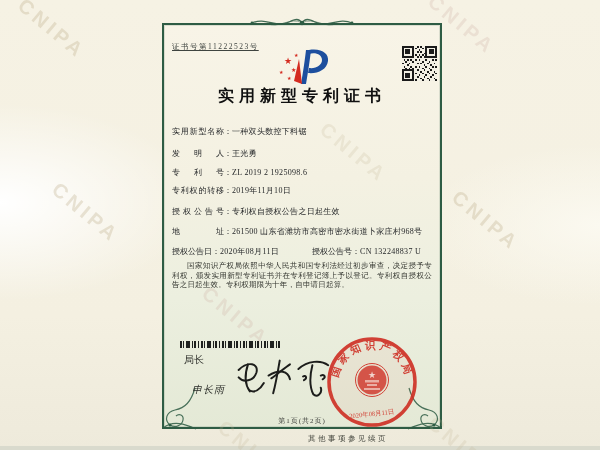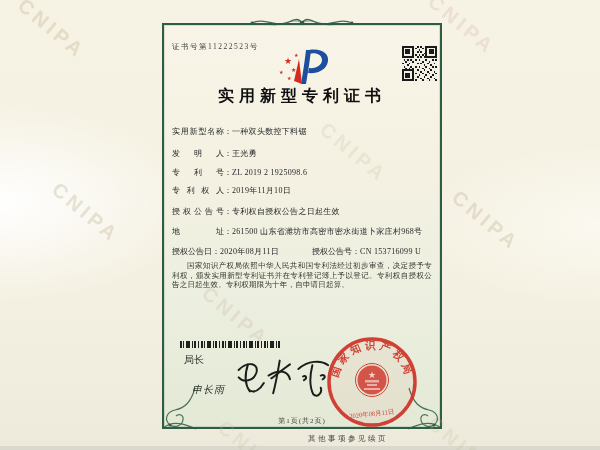--- a/index.html
+++ b/index.html
@@ -17,21 +17,21 @@
     transform:rotate(40deg);transform-origin:left top;white-space:nowrap;}
   .wm.light{color:rgba(196,182,150,0.22);}
   .wm.pink{color:rgba(205,170,160,0.25);}
   
   .frame-bg{position:absolute;left:162px;top:23px;width:280px;height:406px;z-index:0;
     border:2px solid #2e5c44;box-sizing:border-box;
     background:linear-gradient(180deg,#f8f4e7 0%,#f4f1e2 38%,#ecefdf 68%,#e4e9d6 100%);
     box-shadow:inset 0 0 0 1px rgba(46,92,68,0.15);}
   .orn{position:absolute;z-index:2;}
   .content{position:absolute;z-index:2;}
-  .cert-no{left:172px;top:42px;font-size:7.5px;letter-spacing:1.5px;color:#3f4440;}
+  .cert-no{left:172px;top:42px;font-size:7.5px;letter-spacing:1.5px;color:#3f4440;text-decoration:underline;}
   .title{left:162px;top:86px;width:280px;text-align:center;font-size:16px;font-weight:bold;
     letter-spacing:5px;color:#101010;}
   .field{left:172px;height:11px;font-size:8px;color:#26282a;white-space:nowrap;}
   .flabel{display:inline-block;width:52px;text-align:justify;text-align-last:justify;vertical-align:top;}
   .fval{letter-spacing:0.3px;}
   .legal{left:172px;top:261px;width:260px;font-size:7.5px;line-height:9.6px;
     color:#33352f;text-align:justify;letter-spacing:0.2px;}
   .legal p{margin:0;text-indent:2em;}
   .barcode{left:180px;top:341px;width:100px;height:7px;
     background-image:repeating-linear-gradient(90deg,#20221f 0 1px,transparent 1px 3px),
@@ -130,34 +130,34 @@
   <div class="content field" style="top:126px;">
     <span class="flabel">实用新型名称</span><span>：</span><span class="fval">一种双头数控下料锯</span>
   </div>
   <div class="content field" style="top:148px;">
     <span class="flabel">发明人</span><span>：</span><span class="fval">王光勇</span>
   </div>
   <div class="content field" style="top:167px;">
     <span class="flabel">专利号</span><span>：</span><span class="fval">ZL 2019 2 1925098.6</span>
   </div>
   <div class="content field" style="top:185px;">
-    <span class="flabel">专利权人</span><span>：</span><span class="fval">2019年11月10日</span>
+    <span class="flabel">专利权的转移</span><span>：</span><span class="fval">2019年11月10日</span>
   </div>
   <div class="content field" style="top:206px;">
     <span class="flabel">授权公告号</span><span>：</span><span class="fval">专利权自授权公告之日起生效</span>
   </div>
   <div class="content field" style="top:226px;">
     <span class="flabel">地址</span><span>：</span><span class="fval">261500 山东省潍坊市高密市密水街道卜家庄村968号</span>
   </div>
   <div class="content field" style="top:246px;">
     <span>
       <span>授权公告日</span><span>：</span><span class="fval">2020年08月11日</span>
     </span>
     <span style="position:absolute;left:140px;">
-      <span>授权公告号</span><span>：</span><span class="fval">CN 153716099 U</span>
+      <span>授权公告号</span><span>：</span><span class="fval">CN 132248837 U</span>
     </span>
   </div>
 
   <div class="content legal">
     <p>国家知识产权局依照中华人民共和国专利法经过初步审查，决定授予专利权，颁发实用新型专利证书并在专利登记簿上予以登记。专利权自授权公告之日起生效。专利权期限为十年，自申请日起算。</p>
   </div>
 
   <div class="content barcode"></div>
 
   <div class="content director-label">局长</div>

